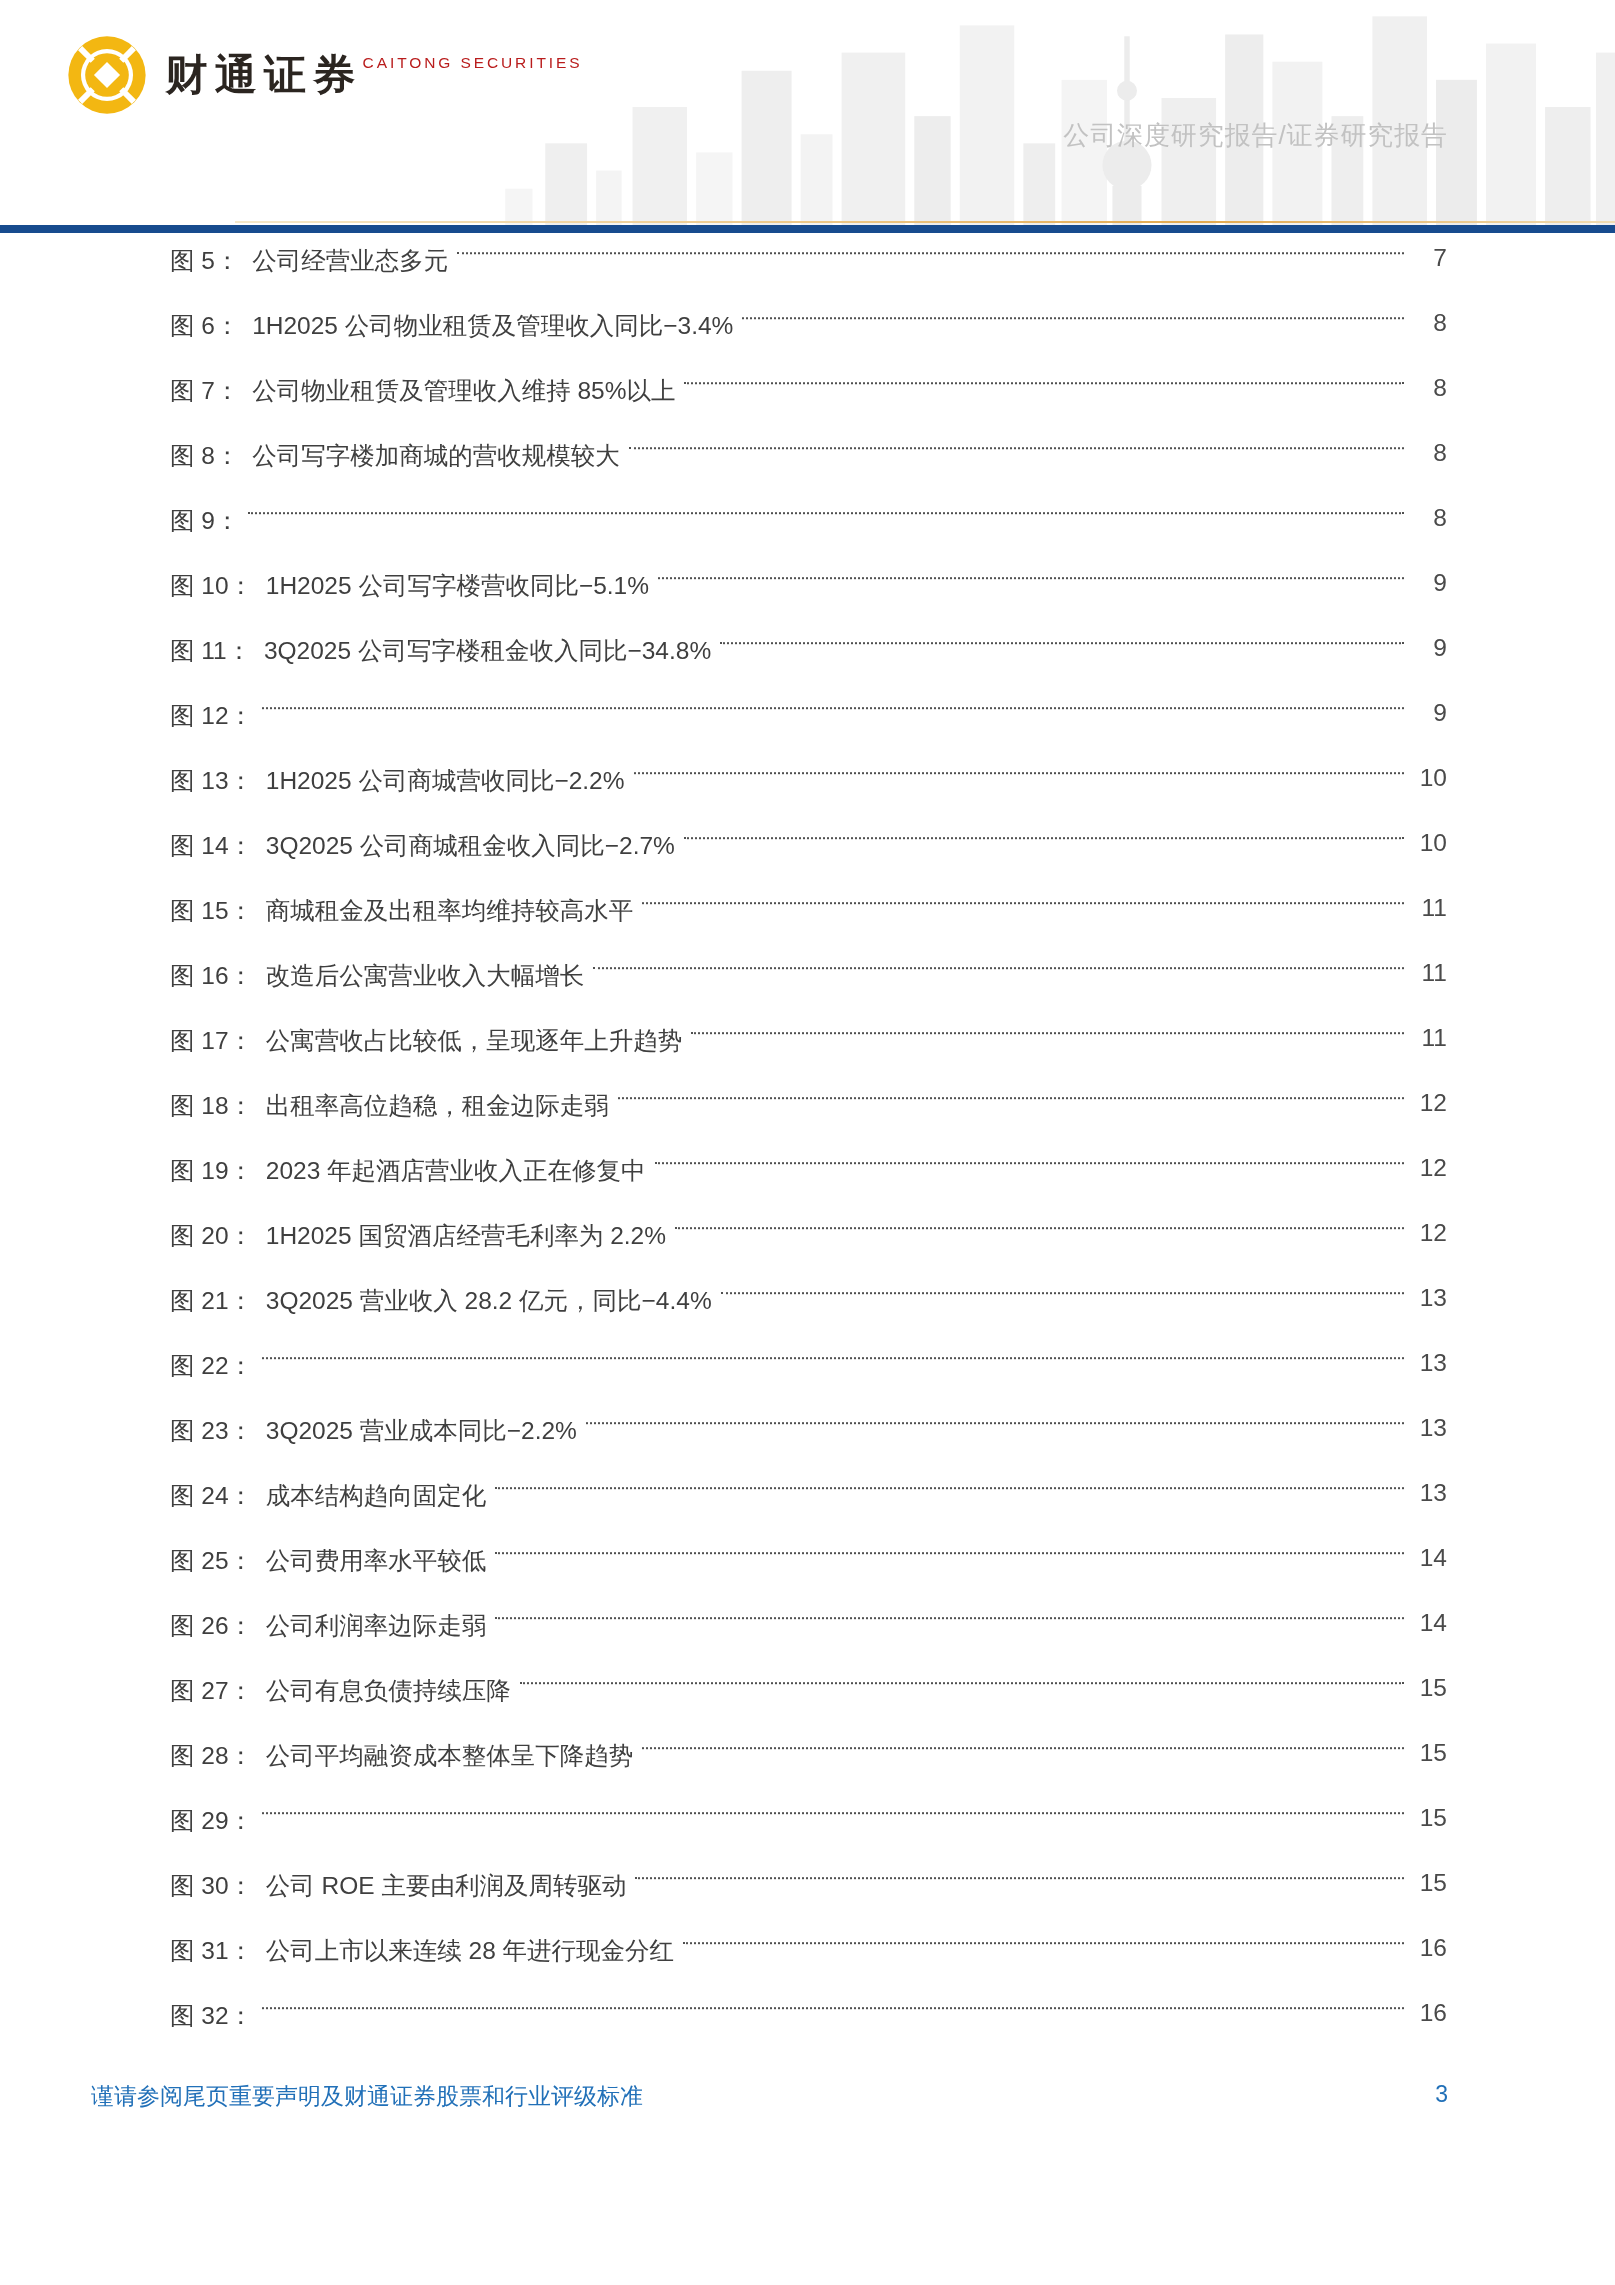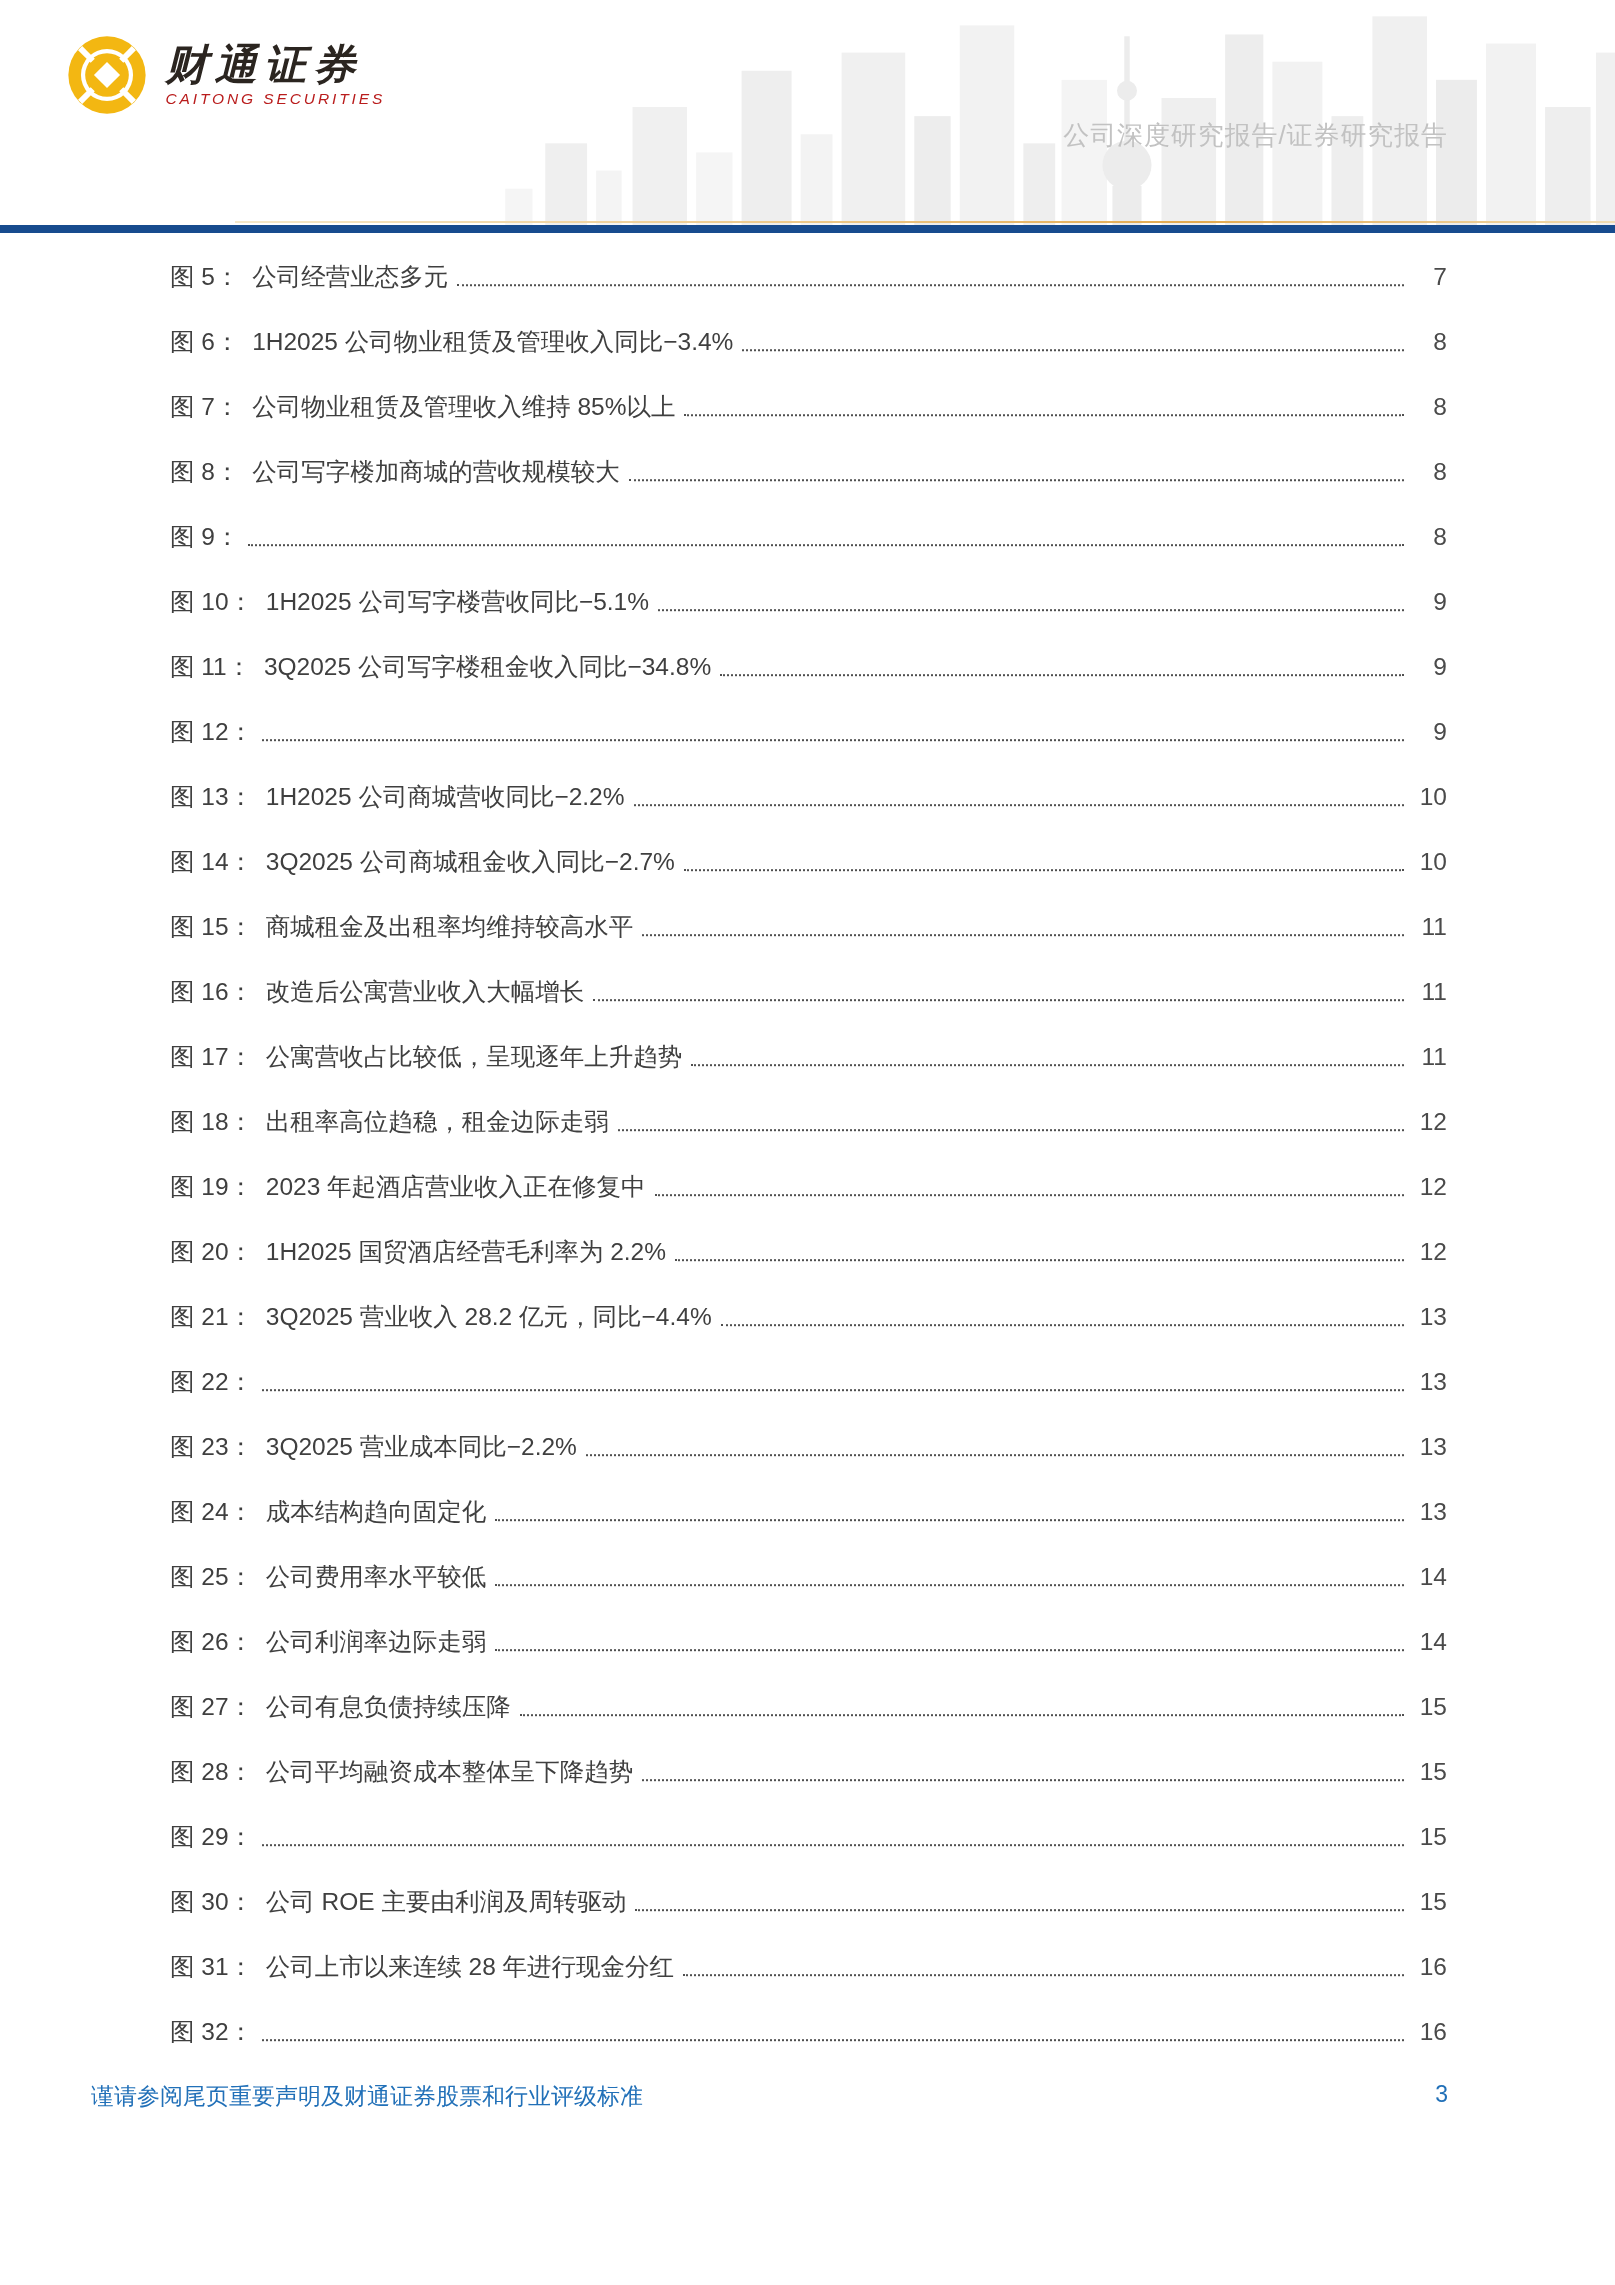--- a/index.html
+++ b/index.html
@@ -20,39 +20,39 @@
     position:absolute;top:221px;left:235px;right:0;height:1.8px;
     background:linear-gradient(90deg,#f6e8c9,#ecc583 45%,#e2a94f 70%,#f1ddb4);
   }
   .blue-bar{
     position:absolute;top:225px;left:0;right:0;height:8.2px;
   }
   .logo{
     position:absolute;top:33px;left:65px;
     display:flex;align-items:center;gap:16.4px;
   }
-  .logo-text{display:flex;flex-direction:column;justify-content:center;font-style:italic;}
+  .logo-text{display:flex;flex-direction:row;justify-content:center;}
   .brand-cn{
     font-size:42px;font-weight:700;color:#2b2520;
     letter-spacing:7.3px;line-height:1.1;white-space:nowrap;
   }
   .brand-en{
     font-size:15.5px;color:#b91c1c;letter-spacing:2.9px;
     margin-top:1.8px;white-space:nowrap;
   }
   .report-type{
     position:absolute;top:118px;right:168px;
     font-size:26px;color:#c2c2c2;letter-spacing:0.9px;white-space:nowrap;
   }
   
   .toc{
     position:absolute;top:244px;left:170px;width:1277px;
   }
   .toc-row{
-    height:65px;display:flex;align-items:center;
+    height:65px;display:flex;align-items:flex-start;
     font-size:24.5px;color:#3f3f3f;
   }
   .toc-label{white-space:nowrap;}
   .toc-title{white-space:nowrap;margin-left:12.7px;}
   .toc-dots{
     flex:1;height:0;
     border-bottom:2.7px dotted #4f4f4f;
     margin:0 5.5px 0 9px;
     transform:translateY(8.2px);
   }

